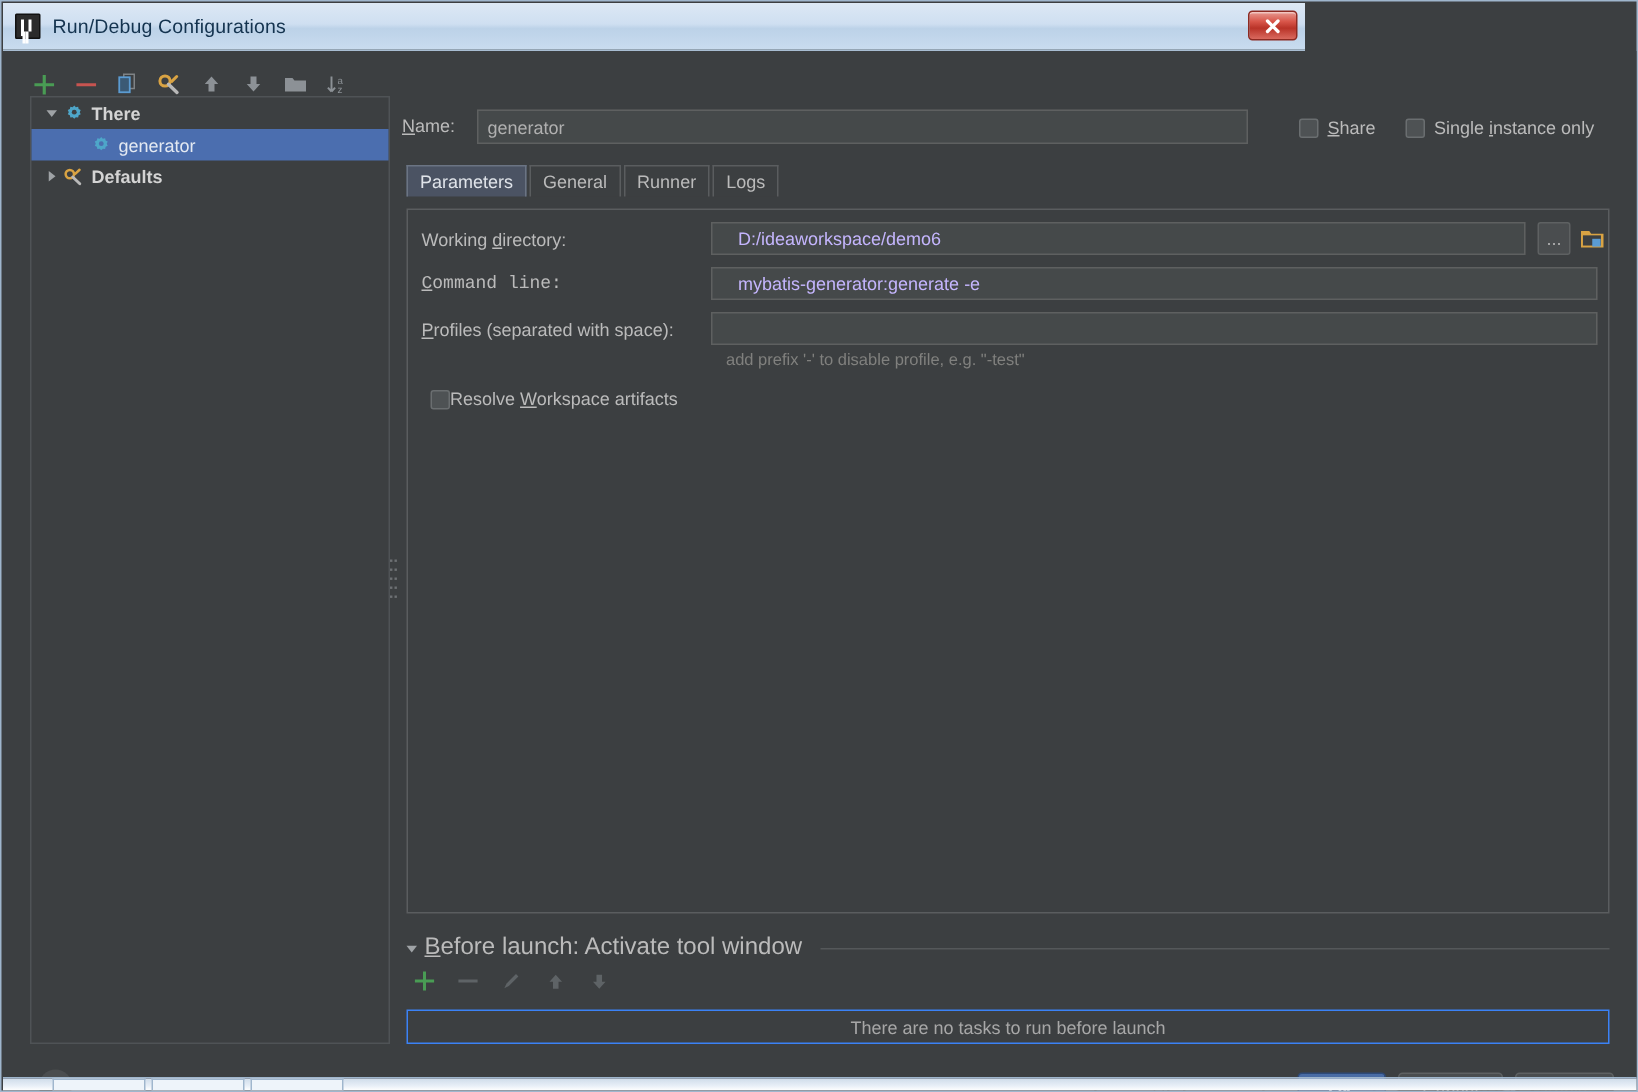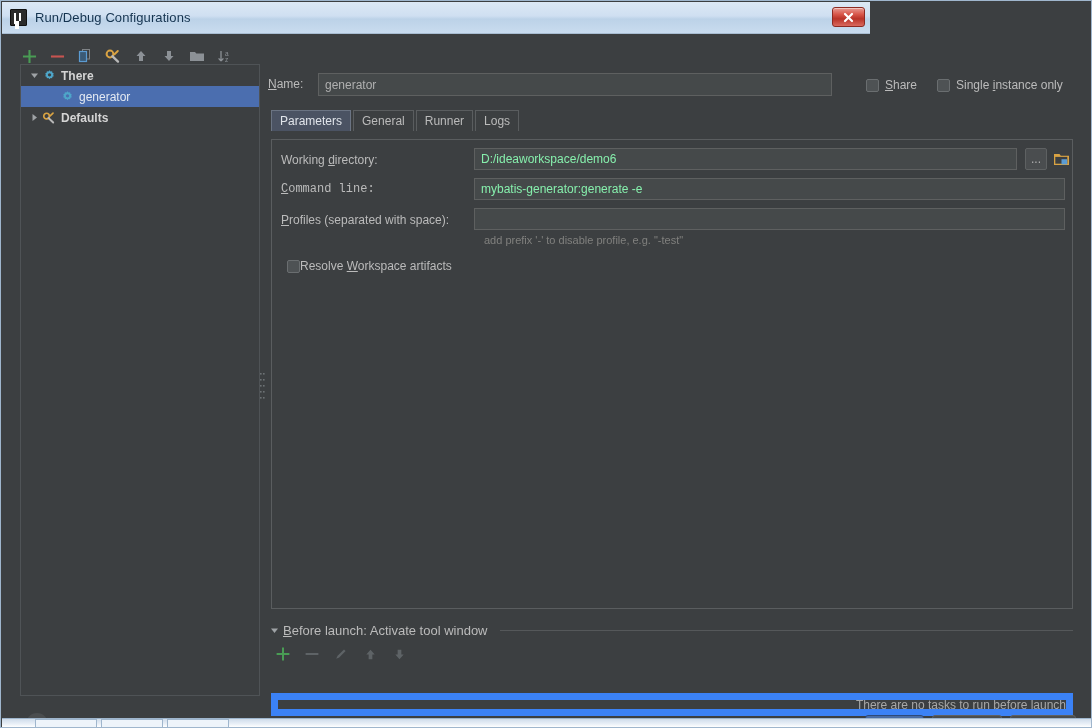--- a/index.html
+++ b/index.html
@@ -218,24 +218,24 @@
 
   .frm-label {
     position: absolute;
     font-size: 12px; color: #bbbbbb;
     white-space: nowrap;
   }
   .frm-input {
     position: absolute;
     background: #45494a;
     border: 1px solid #5e6060;
-    color: #86efac;
+    color: #c4b5fd;
     font-size: 12px;
     display: flex; align-items: center;
-    padding-left: 6px;
+    padding-left: 17px;
     cursor: text;
     white-space: nowrap;
     overflow: hidden;
   }
   .aux-btn {
     position: absolute;
     width: 22px; height: 22px;
     background: #4a4d4f;
     border: 1px solid #5e6162;
     border-radius: 2px;
@@ -255,42 +255,42 @@
     display: flex; align-items: center; gap: 0;
     font-size: 12px; color: #bbbbbb;
     cursor: pointer;
   }
 
   
   #before-launch-head {
     position: absolute;
     left: 268px; top: 589px;
     display: flex; align-items: center; gap: 4px;
-    font-size: 13px; color: #bbbbbb;
+    font-size: 16px; color: #bbbbbb;
     cursor: pointer;
     width: 803px;
   }
   #bl-rule {
     flex: 1 1 auto;
     height: 1px;
     background: #55585a;
     margin-left: 8px;
   }
   #bl-toolbar {
     position: absolute;
     left: 272px; top: 611px;
     display: flex; align-items: center; gap: 11px;
   }
   #bl-list {
     position: absolute;
-    left: 269px; top: 659px;
+    left: 269px; top: 639px;
     width: 802px; height: 23px;
     background: #3c3f41;
-    border: 7px solid #3b82f6;
-    display: flex; align-items: center; justify-content: flex-end;
+    border: 1px solid #3b82f6;
+    display: flex; align-items: center; justify-content: center;
     font-size: 12px; color: #a7a7a7;
   }
 
   
   #help-btn {
     position: absolute;
     left: 24px; top: 679px;
     width: 22px; height: 22px;
     border-radius: 50%;
     background: #4a4d4f;

